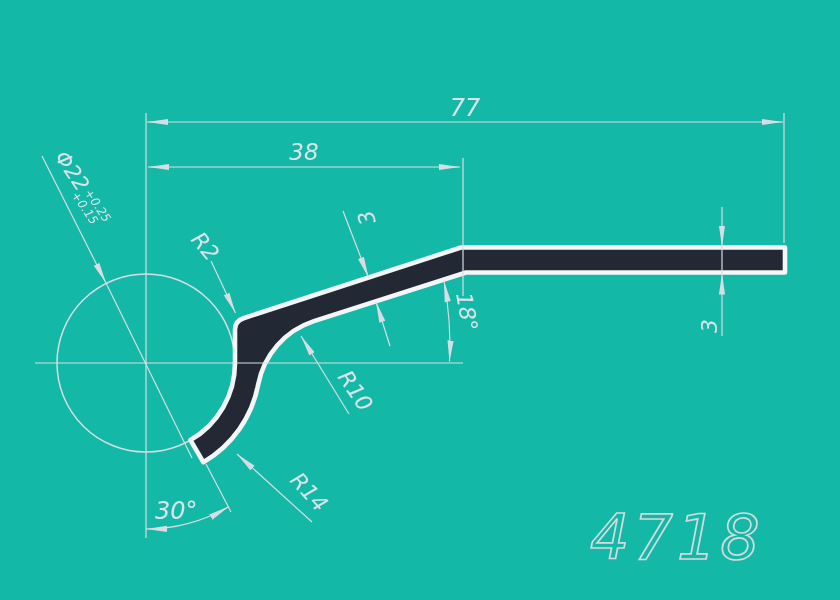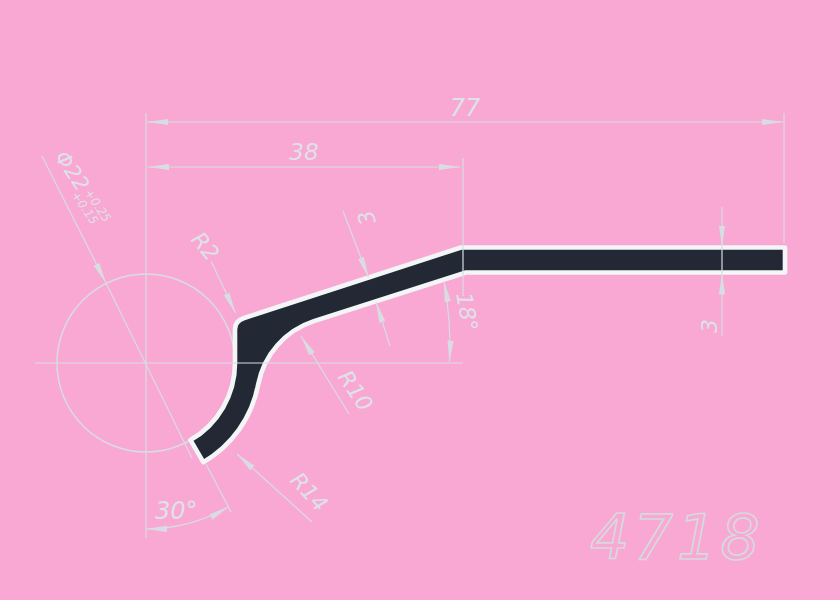--- a/index.html
+++ b/index.html
@@ -1,16 +1,16 @@
 <!DOCTYPE html>
 <html><head>
 <meta charset="utf-8">
 <style>
   html, body { margin: 0; padding: 0; background: #222834; }
-  .stage { width: 840px; height: 600px; position: relative; overflow: hidden; background: #f9a8d4; }
+  .stage { width: 840px; height: 600px; position: relative; overflow: hidden; background: #14b8a6; }
   svg { display: block; }
   .dimtext {
     font-family: "DejaVu Sans", "Liberation Sans", sans-serif;
     font-style: italic;
     fill: #dde3e9;
   }
   .thin   { stroke: #d7dde3; stroke-width: 1.5; fill: none; }
   .thin2  { stroke: #d7dde3; stroke-width: 1.2; fill: none; }
   .thick  { stroke: #f3f5f7; stroke-width: 4.6; fill: #222834; stroke-linejoin: round; }
   .partnum {

